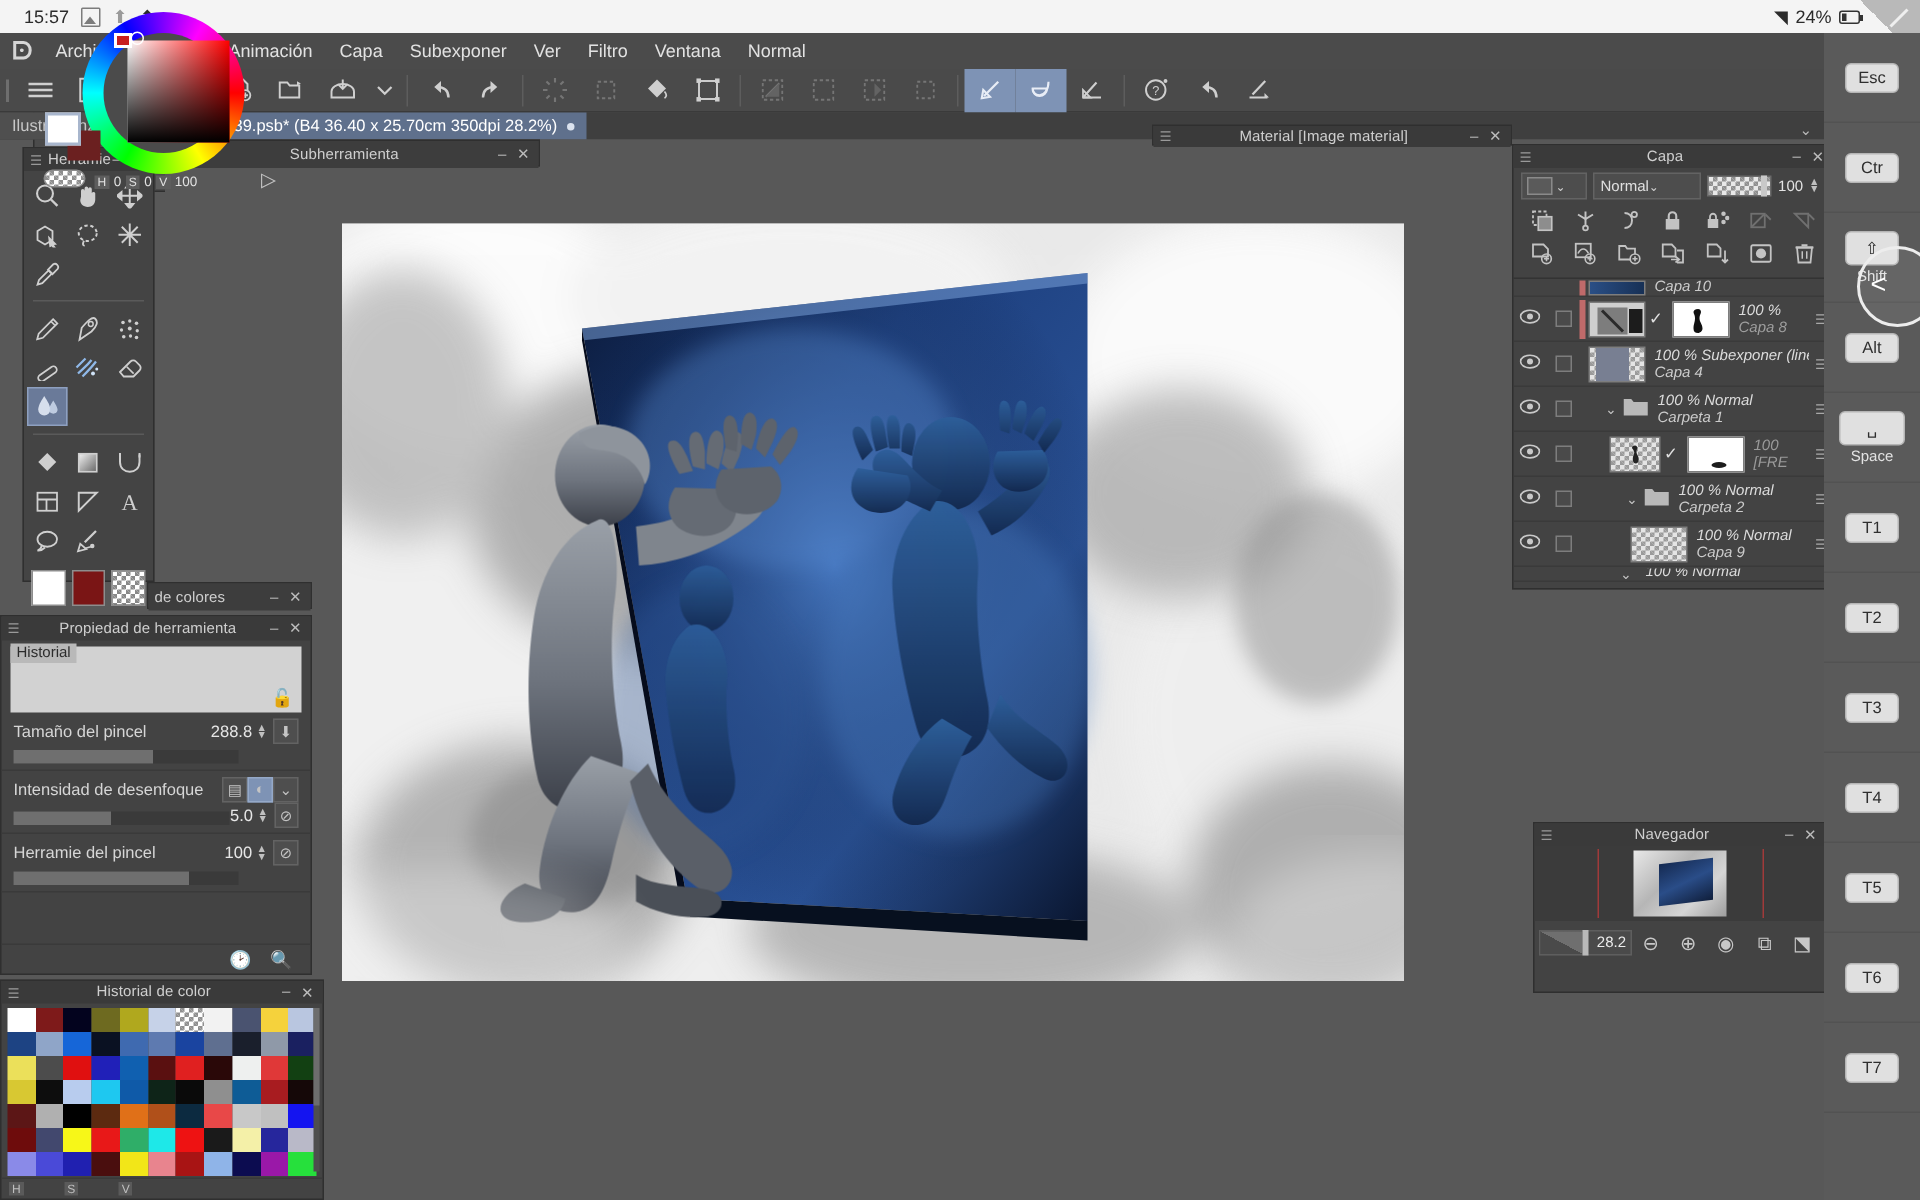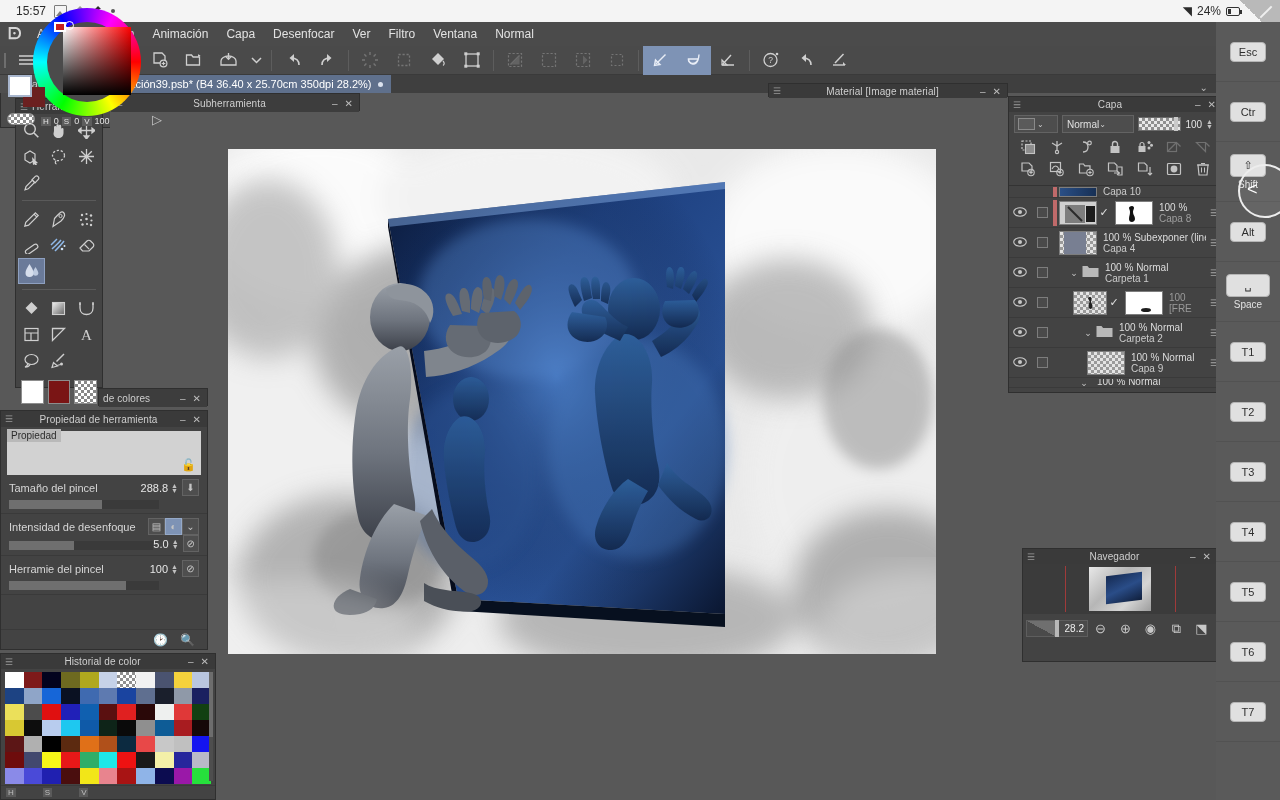--- a/index.html
+++ b/index.html
@@ -2,21 +2,21 @@
 <html><head>
 <meta charset="utf-8">
 <style>
   * { box-sizing: border-box; margin:0; padding:0; }
   html,body { width:1280px; height:800px; overflow:hidden; }
   body {
     font-family: "Liberation Sans", sans-serif;
     background:#585858; color:#d8d8d8; font-size:11px;
     -webkit-font-smoothing: antialiased;
   }
-  .root { position:relative; width:1280px; height:800px; }
+  .root { position:relative; width:1280px; height:800px;padding-left:22px; }
 
   
   #status-bar {
     position:absolute; left:0; top:0; width:1280px; height:22px;
     background:#f4f4f4; color:#2b2b2b; display:flex; align-items:center;
     font-size:12px;
   }
   #status-bar .left { display:flex; align-items:center; gap:8px; padding-left:16px; }
   #status-bar .right { margin-left:auto; display:flex; align-items:center; gap:5px; padding-right:40px; font-size:12px;}
   .sb-ico { width:13px; height:13px; display:inline-block; position:relative; opacity:.75;}
@@ -178,21 +178,21 @@
   .layer-row .chkw{ width:22px;display:flex;align-items:center;justify-content:center;}
   .layer-row .marker{ width:4px;height:26px;background:#c06a6a;margin-right:2px;}
   .layer-row .thumb{ width:38px;height:24px;border:1px solid #7d7d7d;
     background-image:
       linear-gradient(45deg,#9a9a9a 25%,transparent 25%,transparent 75%,#9a9a9a 75%),
       linear-gradient(45deg,#9a9a9a 25%,#e4e4e4 25%,#e4e4e4 75%,#9a9a9a 75%);
     background-size:6px 6px; background-position:0 0,3px 3px; position:relative; overflow:hidden;}
   .layer-row .thumb.art{ background:#2e3a55; }
   .layer-row .mask{ width:38px;height:24px;border:1px solid #7d7d7d;background:#fff;margin-left:4px;position:relative;}
   .layer-row .check{ width:14px;text-align:center;color:#e0e0e0;font-size:11px;}
-  .layer-row .meta{ flex:1; padding-left:6px; line-height:11px; overflow:hidden;}
+  .layer-row .meta{ flex:1; padding-left:6px; line-height:11px; overflow:hidden;font-style:italic;}
   .layer-row .meta .l1{ font-size:10px;color:#dcdcdc;white-space:nowrap;}
   .layer-row .meta .l2{ font-size:10px;color:#cbcbcb;white-space:nowrap;}
   .layer-row .burger{ width:16px;text-align:center;color:#a8a8a8;font-size:9px;}
   .layer-row .folder{ width:18px;text-align:center;color:#c6c6c6;font-size:12px;}
   .layer-row .caret{ width:14px;text-align:center;color:#c6c6c6;font-size:9px;}
   .lp-scroll{ position:absolute;right:0;top:88px;bottom:0;width:5px;background:#3c3c3c;}
   .lp-scroll i{ position:absolute;left:0;right:0;top:22%;height:52%;background:#6c6c6c;}
 
   
   #navigator-panel { left:1022px; top:548px; width:196px; height:114px; }
@@ -288,21 +288,21 @@
     </div>
     <div class="corner-fold"></div>
   </div>
 
   <div id="menu-bar">
     <div class="csp-logo">ᗠ</div>
     <div class="menu-item">Archivo</div>
     <div class="menu-item">Edición</div>
     <div class="menu-item">Animación</div>
     <div class="menu-item">Capa</div>
-    <div class="menu-item">Desenfocar</div>
+    <div class="menu-item">Subexponer</div>
     <div class="menu-item">Ver</div>
     <div class="menu-item">Filtro</div>
     <div class="menu-item">Ventana</div>
     <div class="menu-item">Normal</div>
   </div>
 
   <div id="command-bar">
     <div class="grip">
         <i></i>
       </div>
@@ -826,21 +826,21 @@
   <div class="panel" id="toolprop-panel">
     <div class="panel-head">
       <span class="ham">☰</span>
       <span class="title">Propiedad de herramienta</span>
       <span class="btns">
           <span>‒</span>
           <span>✕</span>
         </span>
     </div>
     <div class="tp-preview">
-      <span class="nm">Propiedad</span>
+      <span class="nm">Historial</span>
       <span class="tp-lock">🔓</span>
     </div>
 
     <div class="tp-row">
       <div class="tp-label">
         <span class="nm">Tamaño del pincel</span>
         <span class="tp-val">288.8</span>
         <span class="spin">▲<br>▼</span>
         <span class="mini-btn">⬇</span>
       </div>

